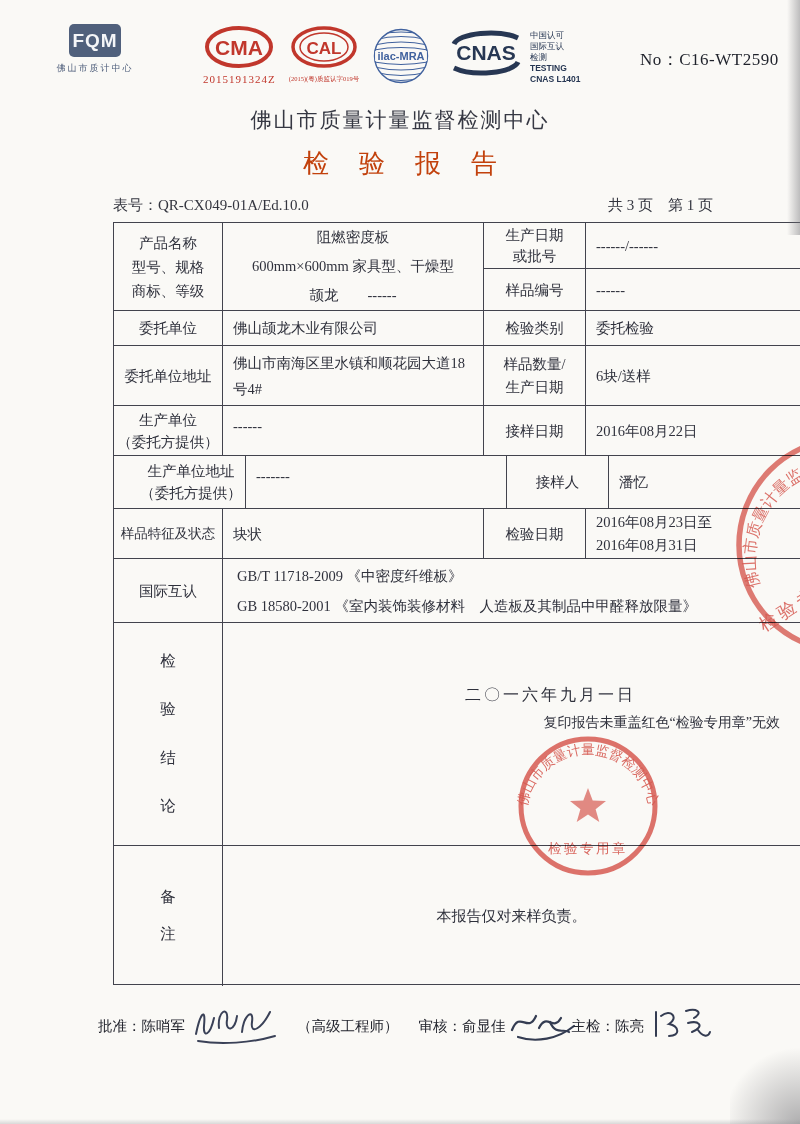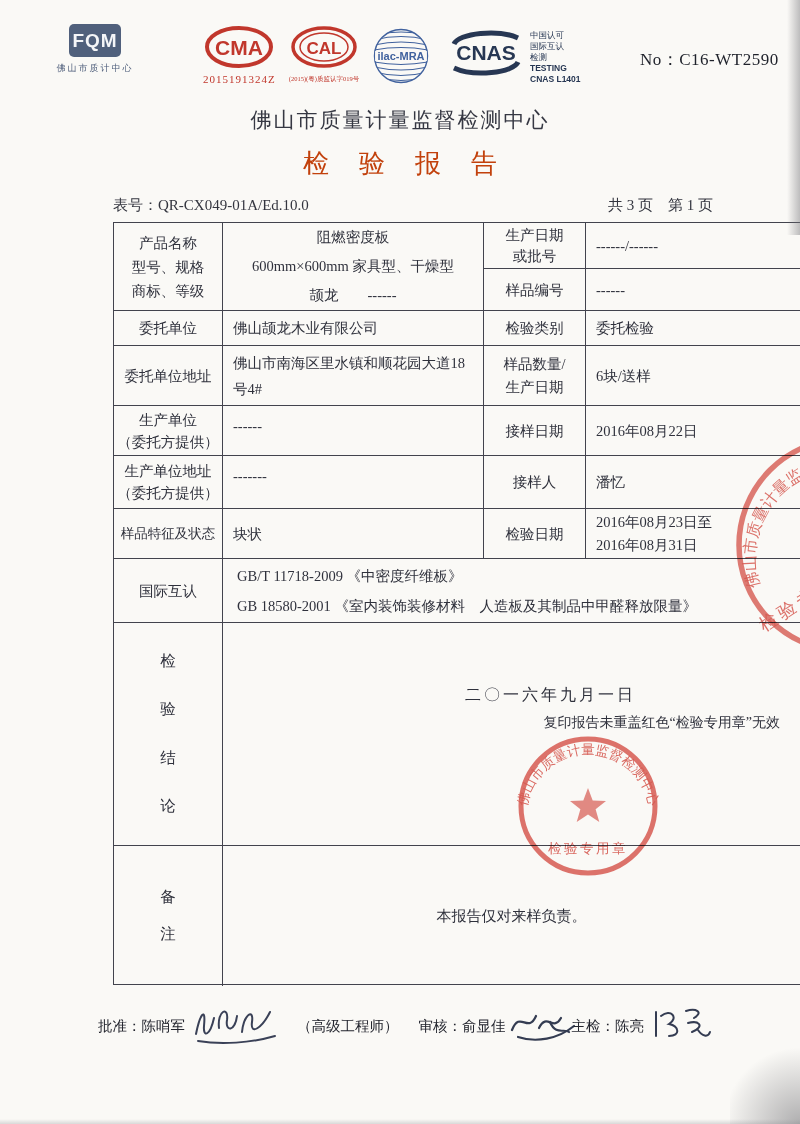--- a/index.html
+++ b/index.html
@@ -230,21 +230,21 @@
         </div>
       <div class="c3 br lab">
         <span>接样日期</span>
         </div>
       <div class="c4 val">
         <span>2016年08月22日</span>
         </div>
     </div>
 
     <div class="row" style="height:53px;">
-      <div class="c1 br lab" style="line-height:22px;">
+      <div class="c1 br lab" style="line-height:22px;margin-left:23px;">
         <span>生产单位地址</span>
         <span>（委托方提供）</span>
         </div>
       <div class="c2 br val" style="justify-content:flex-start;padding-top:8px;">
         <span>-------</span>
         </div>
       <div class="c3 br lab">
         <span>接样人</span>
         </div>
       <div class="c4 val">

